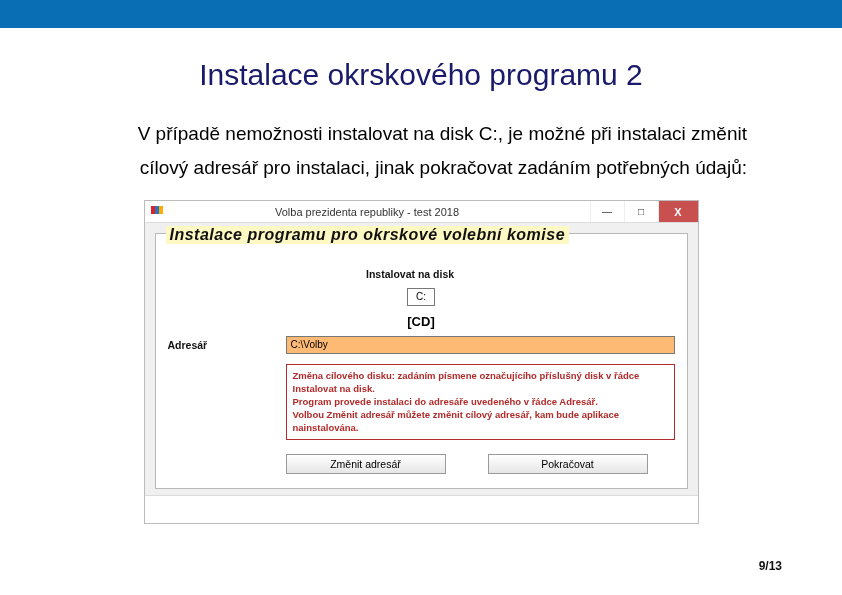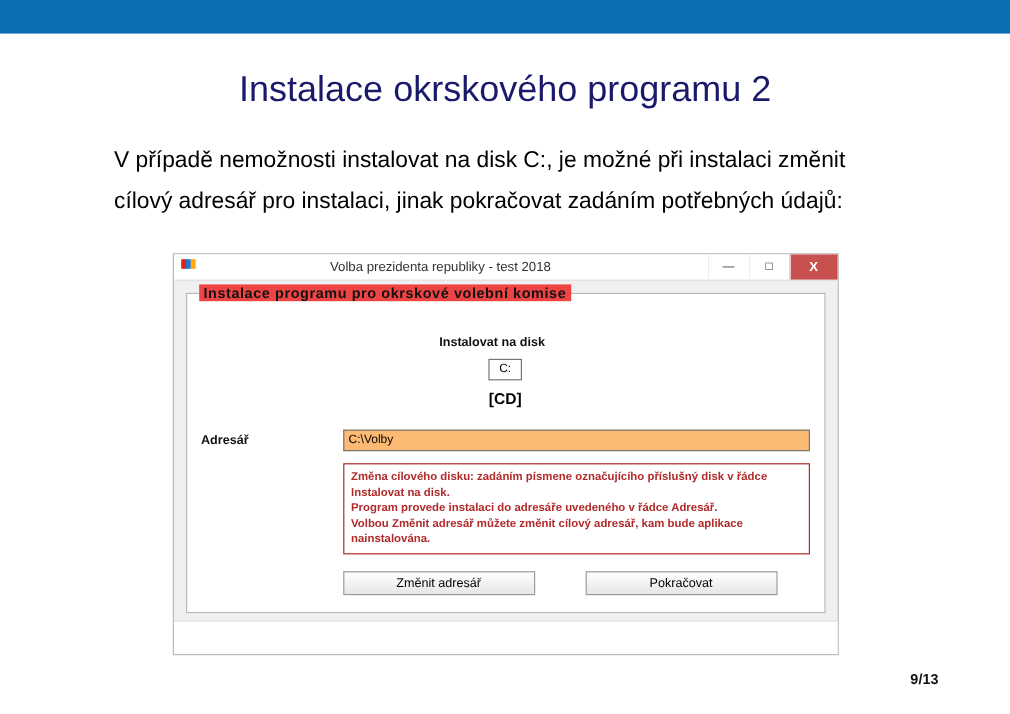--- a/index.html
+++ b/index.html
@@ -22,21 +22,22 @@
     font-size: 30px;
     font-weight: normal;
     color: #1a1a6a;
     text-align: center;
     margin-bottom: 25px;
   }
   .body-text {
     font-size: 19px;
     color: #000;
     line-height: 1.8;
-    margin-bottom: 26px;
+    margin-bottom: 15px;
+    text-align: right;
   }
 
   
   .win {
     width: 555px;
     margin: 0 auto;
     border: 1px solid #bcbcbc;
     background: #f0f0f0;
     font-family: "Segoe UI", Tahoma, sans-serif;
   }
@@ -84,26 +85,27 @@
     margin: 10px 10px 6px 10px;
     padding: 12px 12px 14px 12px;
     background: #fff;
     border: 1px solid #b8b8b8;
     position: relative;
   }
   .panel-legend {
     position: absolute;
     top: -8px;
     left: 10px;
-    background: #ef4444;
+    background: #fef9c3;
     padding: 0 4px;
-    font-size: 12px;
+    font-size: 16px;
     font-weight: bold;
     color: #111;
     letter-spacing: .5px;
+    font-style: italic;
   }
 
   .row {
     display: flex;
     align-items: center;
     margin-top: 26px;
     gap: 8px;
   }
   .row.first { margin-top: 22px; flex-direction: column; }
   .row-label {
@@ -215,21 +217,21 @@
 
     <div class="panel">
       <div class="panel-legend">Instalace programu pro okrskové volební komise</div>
 
       <div class="row first">
         <div class="row-label">Instalovat na disk</div>
         <div class="drive-box">C:</div>
         <div class="drive-desc">[CD]</div>
       </div>
 
-      <div class="row" style="margin-top:18px;">
+      <div class="row" style="margin-top:7px;">
         <div class="row-label">Adresář</div>
         <div class="dir-input">C:\Volby</div>
       </div>
 
       <div class="red-box">
         <div>Změna cílového disku: zadáním písmene označujícího příslušný disk v řádce Instalovat na disk.</div>
         <div>Program provede instalaci do adresáře uvedeného v řádce Adresář.</div>
         <div>Volbou Změnit adresář můžete změnit cílový adresář, kam bude aplikace nainstalována.</div>
       </div>
 

